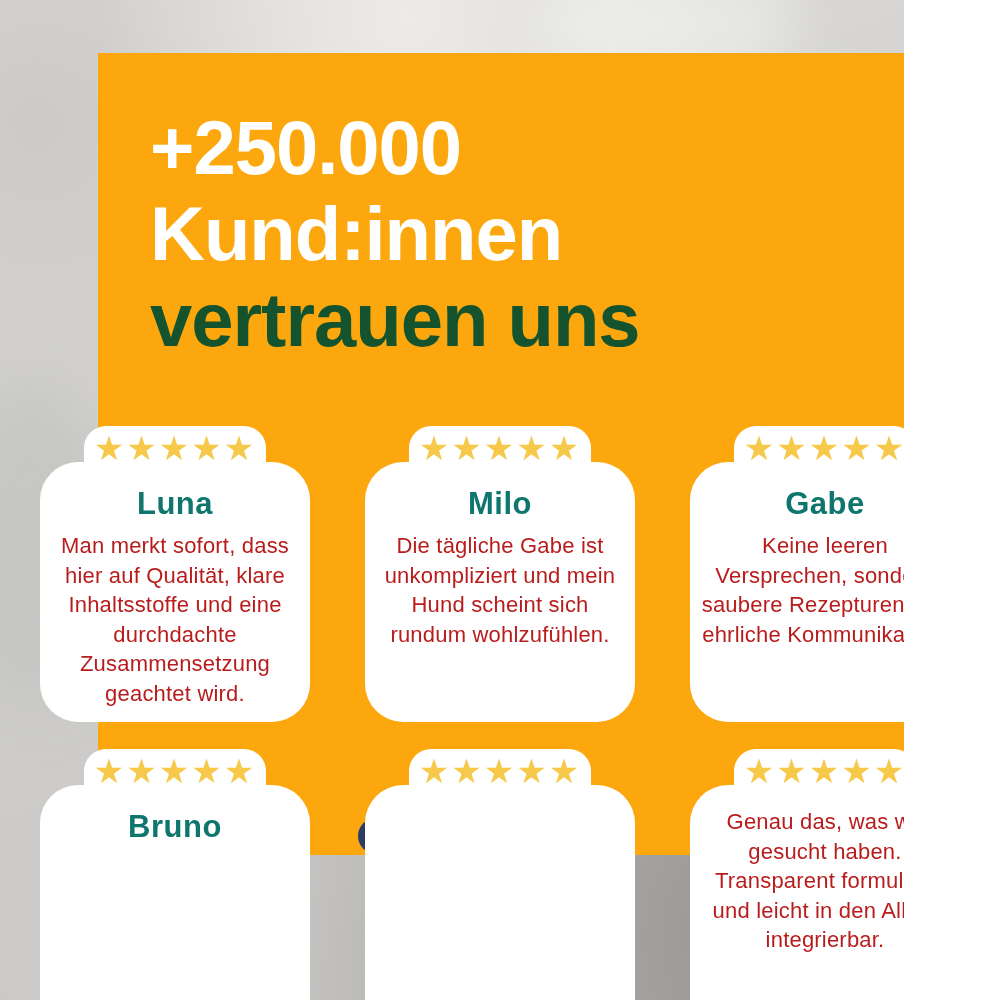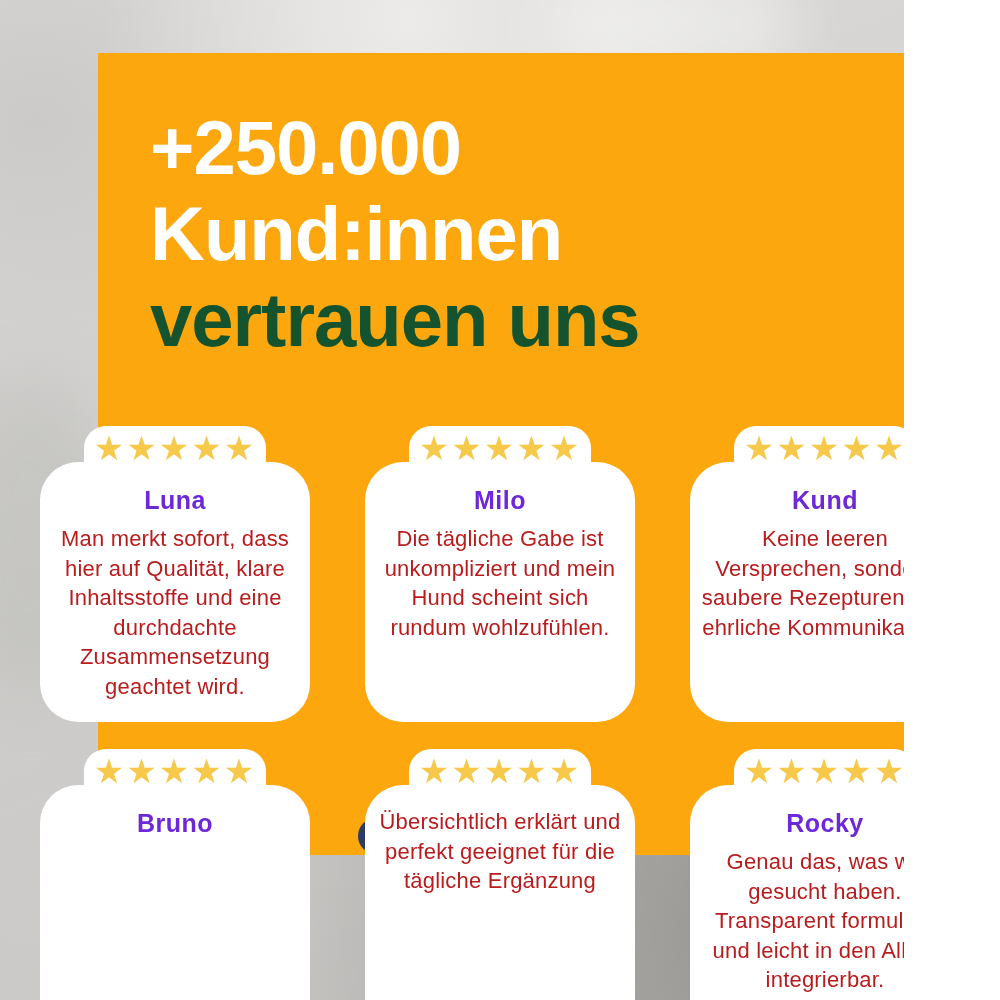--- a/index.html
+++ b/index.html
@@ -103,23 +103,23 @@
   .stars {
     color: #F6C94B;
     font-size: 34px;
     line-height: 44px;
     letter-spacing: 2px;
     white-space: nowrap;
     user-select: none;
   }
 
   .reviewer-name {
-    font-size: 25px;
+    font-size: 31px;
     font-weight: 700;
-    color: #6d28d9;
+    color: #0f766e;
     margin: 2px 0 9px 0;
     letter-spacing: 0.5px;
   }
 
   .review-text {
     font-size: 22px;
     line-height: 29.5px;
     color: #b91c1c;
     letter-spacing: 0.2px;
   }
@@ -156,39 +156,37 @@
       <span class="stars">★★★★★</span>
     </div>
     <div class="reviewer-name">Milo</div>
     <div class="review-text">Die tägliche Gabe ist unkompliziert und mein Hund scheint sich rundum wohlzufühlen.</div>
   </div>
 
   <div class="card row1 col3">
     <div class="badge">
       <span class="stars">★★★★★</span>
     </div>
-    <div class="reviewer-name">Kund</div>
+    <div class="reviewer-name">Gabe</div>
     <div class="review-text">Keine leeren Versprechen, sondern saubere Rezepturen und ehrliche Kommunikation.</div>
   </div>
 
   <div class="card row2 col1">
     <div class="badge">
       <span class="stars">★★★★★</span>
     </div>
     <div class="reviewer-name">Bruno</div>
   </div>
 
   <div class="card row2 col2">
     <div class="badge">
       <span class="stars">★★★★★</span>
     </div>
-    <div class="review-text">Übersichtlich erklärt und perfekt geeignet für die tägliche Ergänzung</div>
   </div>
 
   <div class="card row2 col3">
     <div class="badge">
       <span class="stars">★★★★★</span>
     </div>
-    <div class="reviewer-name">Rocky</div>
     <div class="review-text">Genau das, was wir gesucht haben. Transparent formuliert und leicht in den Alltag integrierbar.</div>
   </div>
 
 </div>
 
 </body></html>

